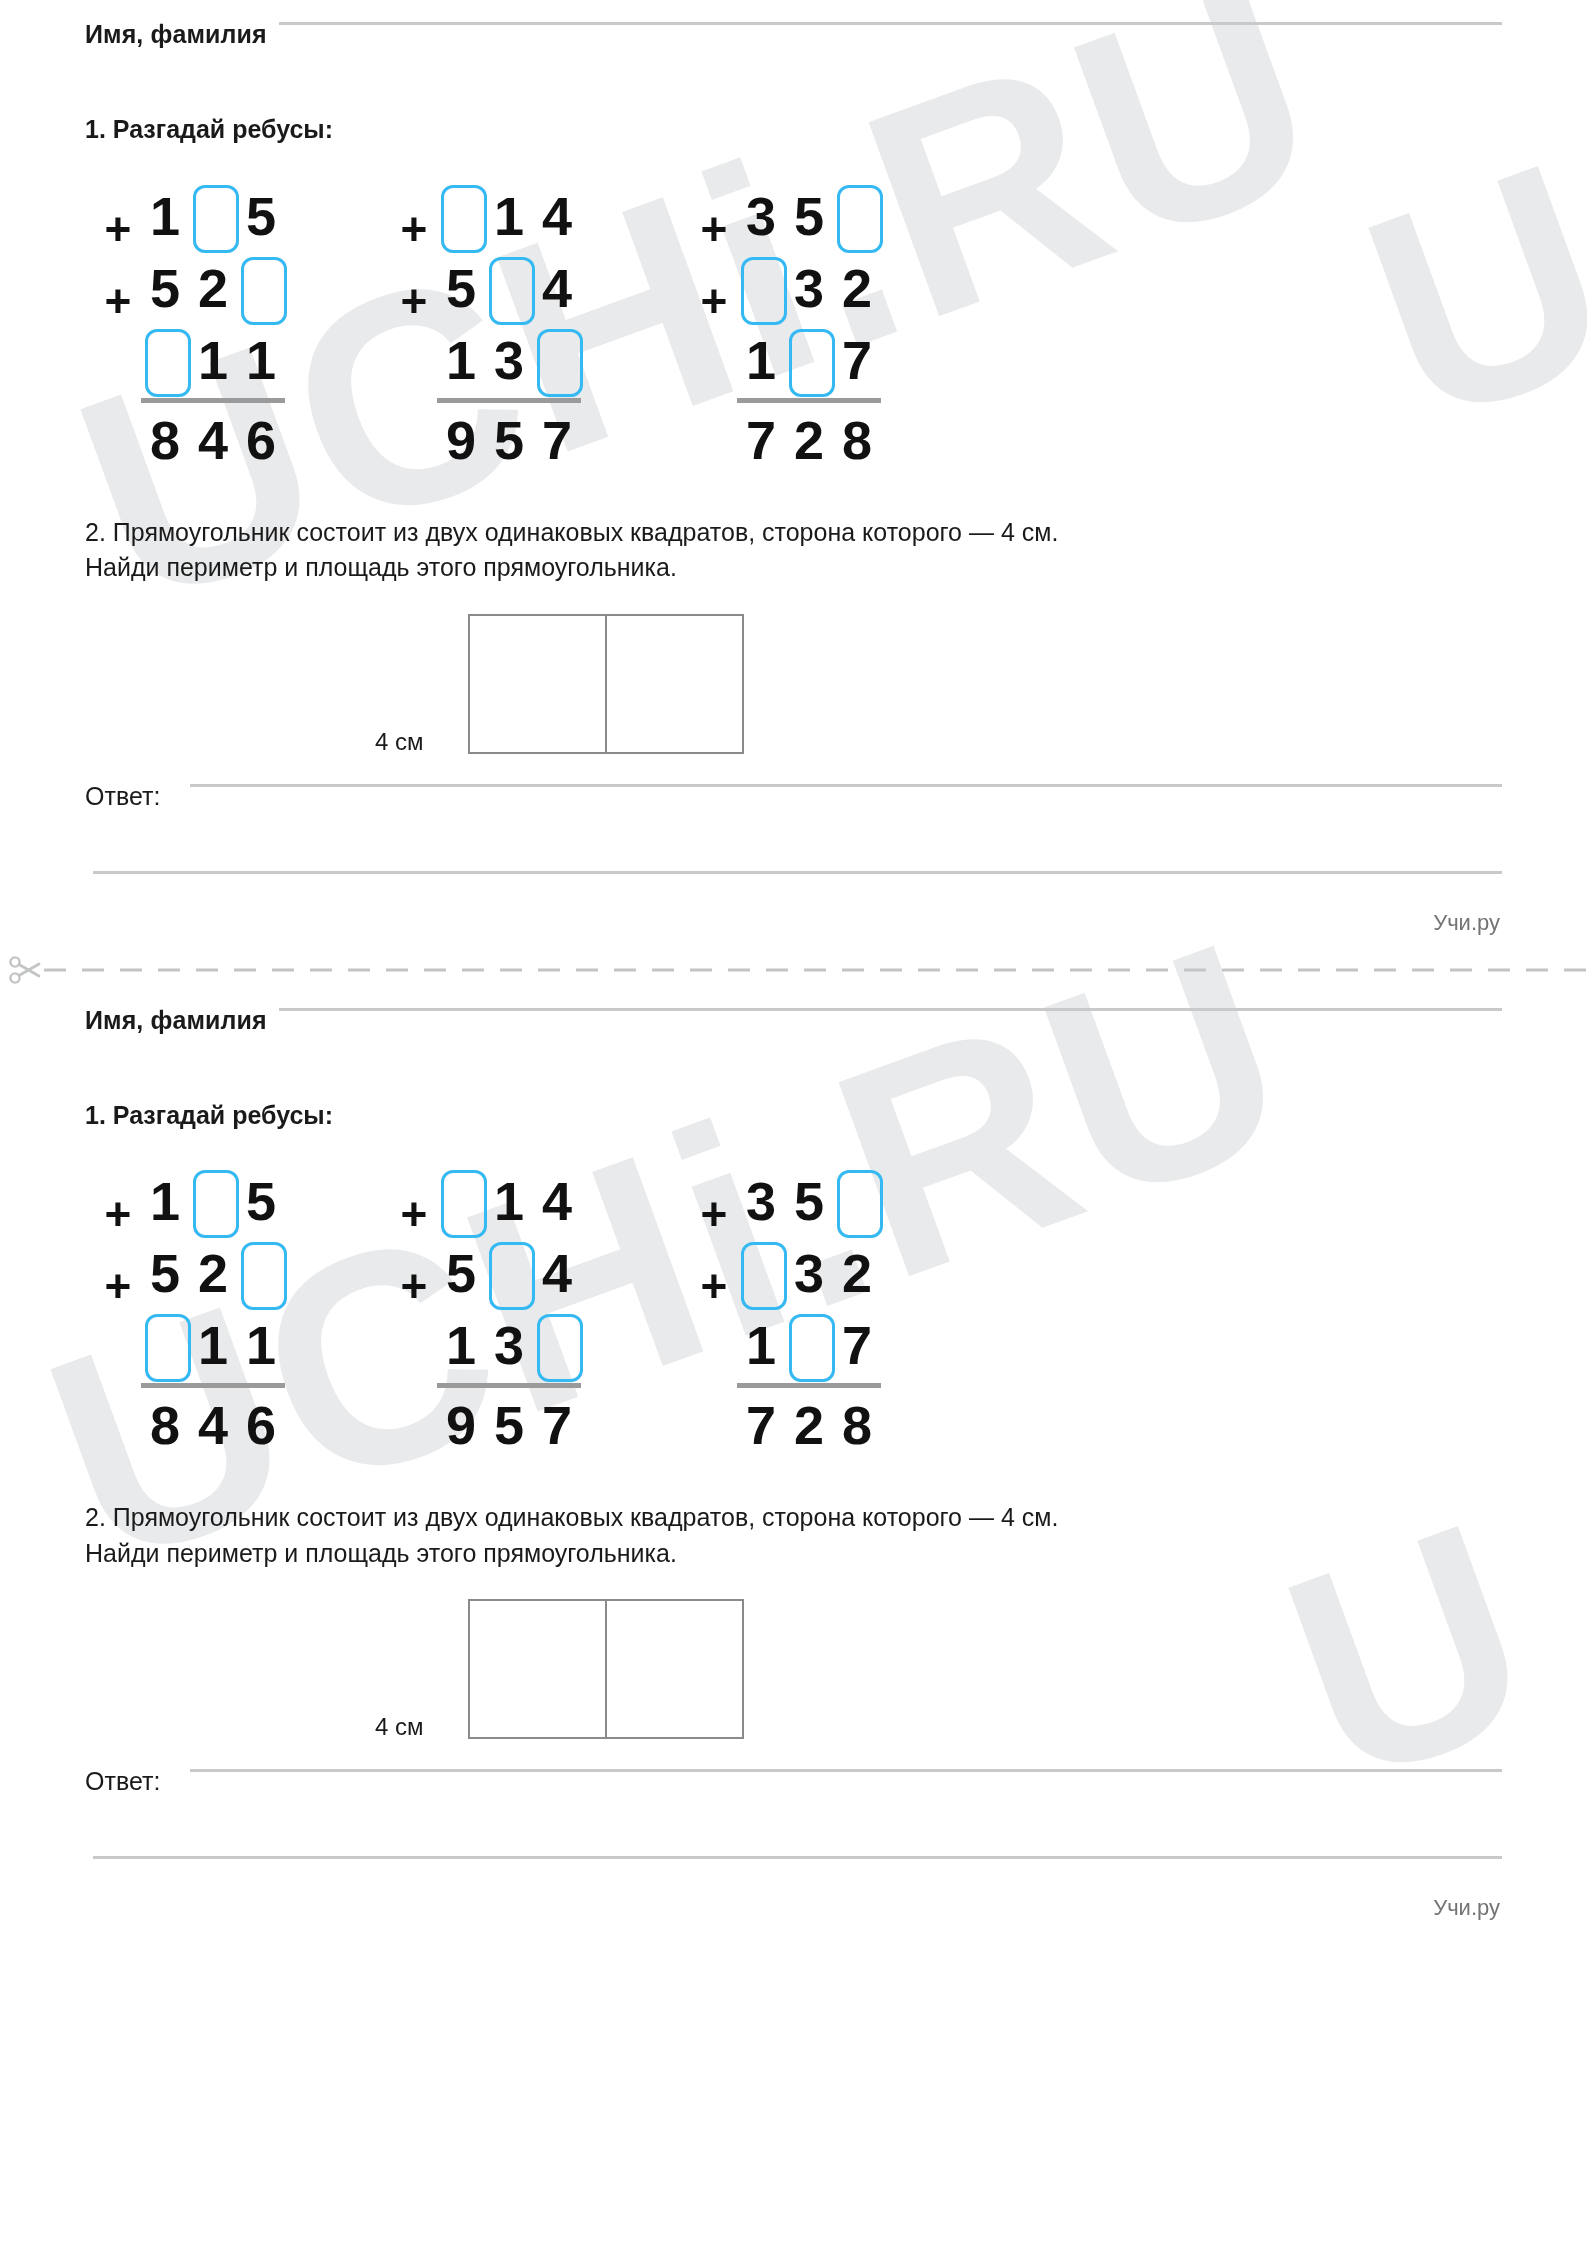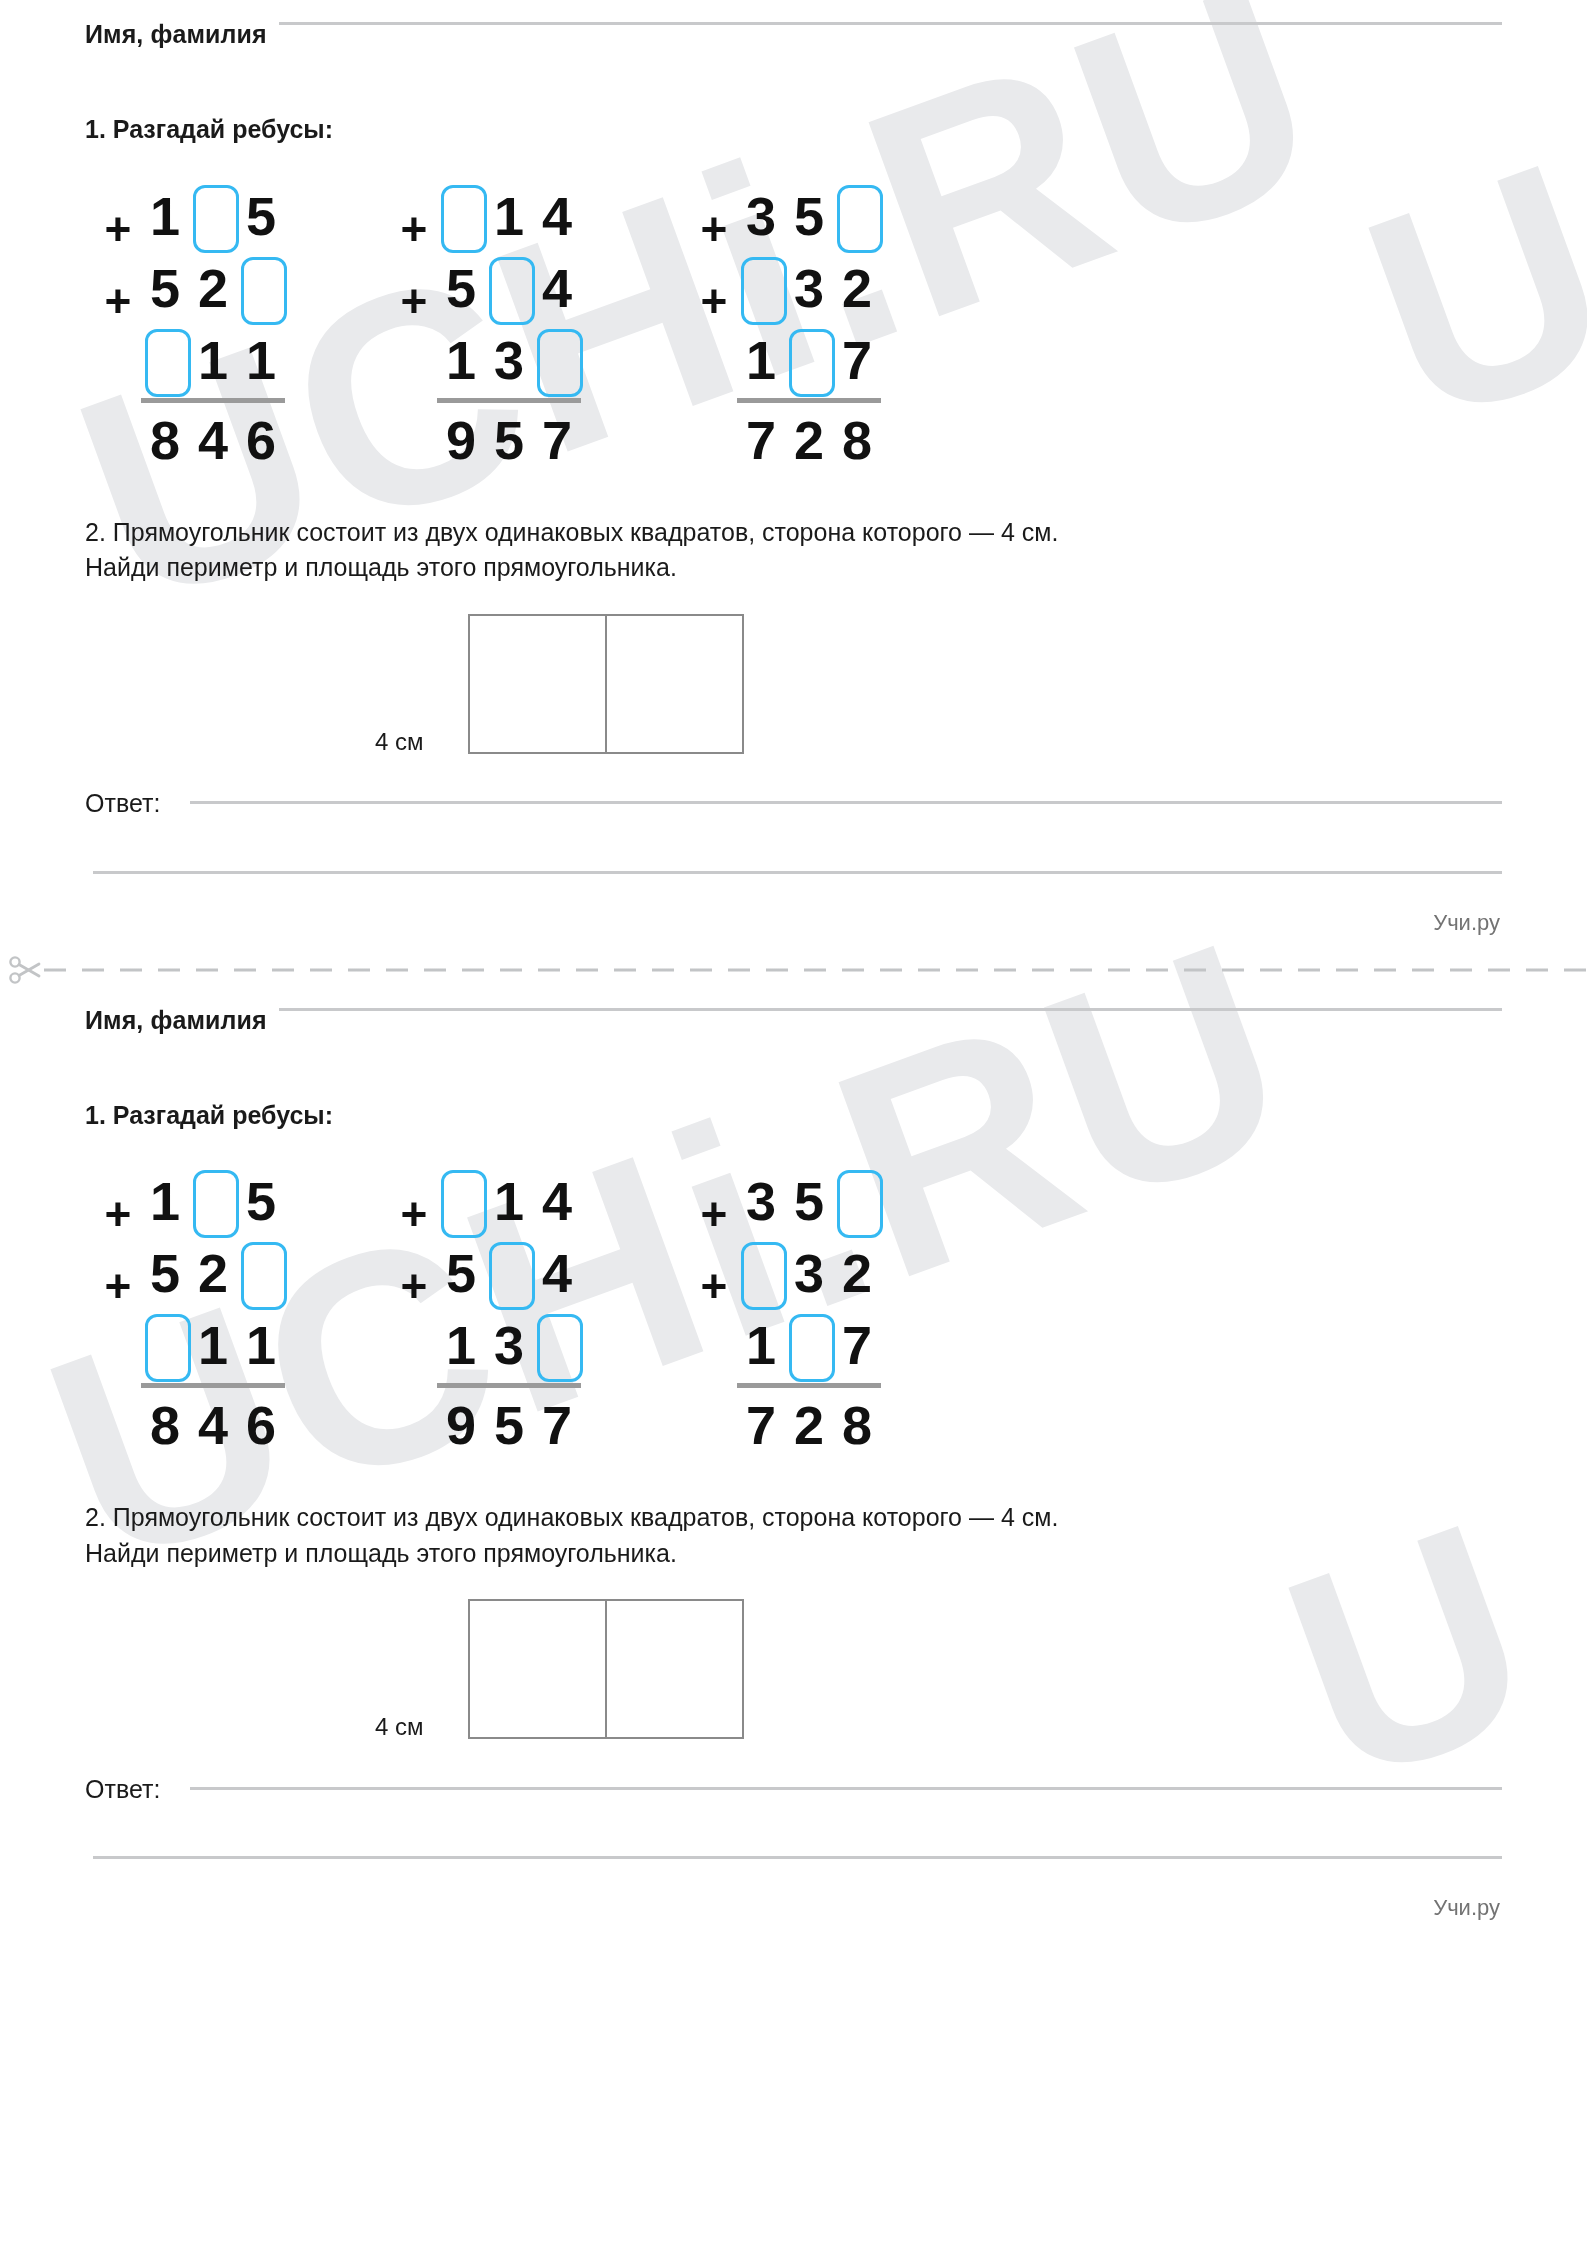--- a/index.html
+++ b/index.html
@@ -166,21 +166,21 @@
     height: 140px;
     border: 2px solid #8a8a8a;
     display: flex;
   }
   .rect-half { flex: 1; height: 100%; }
   .rect-half + .rect-half { border-left: 2px solid #8a8a8a; }
 
   
   .answer-row {
     display: flex;
-    align-items: center;
+    align-items: flex-start;
     margin-top: 30px;
     height: 42px;
     gap: 20px;
   }
   .answer-label {
     font-size: 25px;
     line-height: 1;
     padding-bottom: 2px;
     white-space: nowrap;
   }

